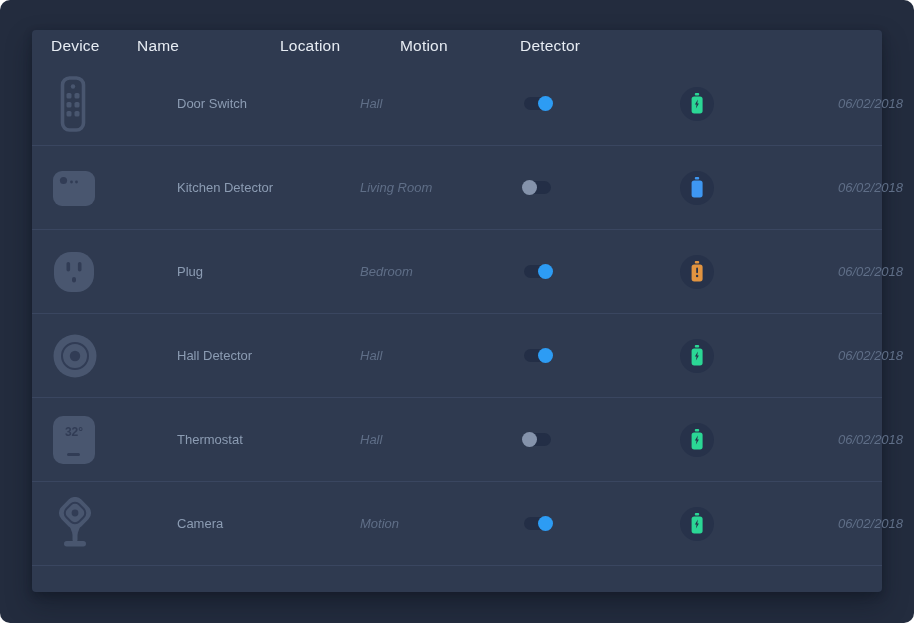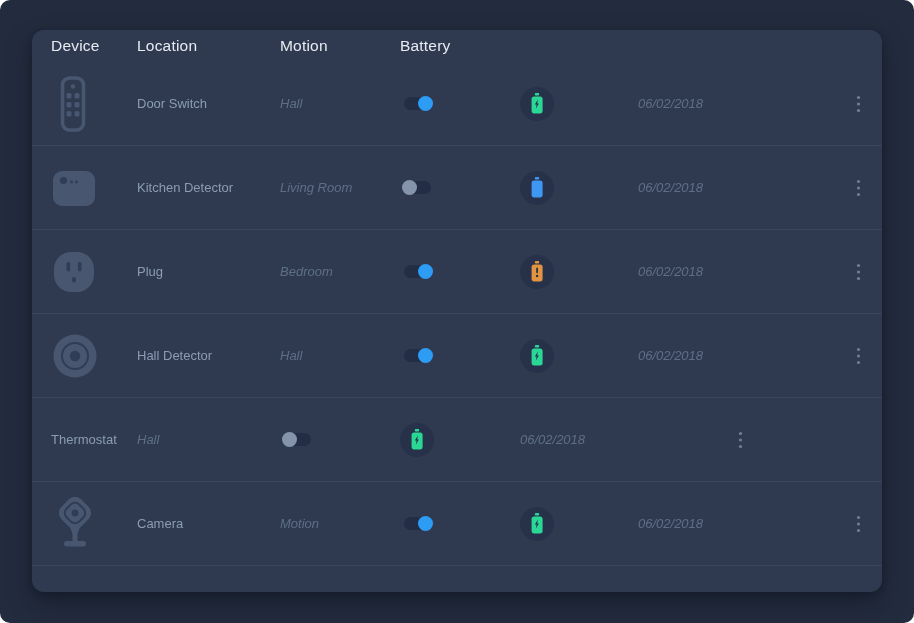--- a/index.html
+++ b/index.html
@@ -8,28 +8,28 @@
     --icon-slate:#49566F; --icon-cut:#313C55; --badge-bg:#27324A;
     --battery-green:#2BD795; --battery-blue:#3E97F2; --battery-orange:#E29440;
     --toggle-track:#232E46; --toggle-on:#2D9CF4; --toggle-off:#8593AB;
     --kebab-dot:#6F7E97;
   }
   *{box-sizing:border-box;margin:0;padding:0;}
   body{background:#ffffff;font-family:"Liberation Sans","DejaVu Sans",sans-serif;}
   .screen{position:relative;width:914px;height:623px;background:var(--outer-bg);
           border-radius:10px;overflow:hidden;}
   .panel{position:absolute;left:32px;top:30px;width:850px;height:562px;
-         background:var(--panel-bg);border-radius:12px;
+         background:var(--panel-bg);border-radius:4px;
          box-shadow:0 12px 26px rgba(10,15,26,.38),0 3px 8px rgba(10,15,26,.3);}
   .table-header,.row{display:grid;
      grid-template-columns:86px 143px 120px 120px 118px 204px 1fr;
      align-items:center;padding-left:19px;padding-right:8px;}
   .table-header{height:32px;}
   .th{color:var(--header-text);font-size:15.5px;letter-spacing:.2px;}
-  .row{height:84px;border-bottom:1px solid var(--divider);}
+  .row{height:84px;border-bottom:1px solid var(--divider);gap:40px;}
   .cell{display:flex;align-items:center;}
   .device-icon{display:inline-flex;margin-left:1px;}
   .name{color:var(--name-text);font-size:13px;}
   .location,.date{color:var(--muted-text);font-size:13px;font-style:italic;}
   .toggle{position:relative;width:27px;height:13px;border-radius:7px;
           background:var(--toggle-track);margin-left:4px;cursor:pointer;flex:0 0 auto;}
   .toggle .knob{position:absolute;top:-1px;width:15px;height:15px;border-radius:50%;}
   .toggle.on .knob{right:-2px;background:var(--toggle-on);}
   .toggle.off .knob{left:-2px;background:var(--toggle-off);}
   .battery-badge{width:34px;height:34px;border-radius:50%;background:var(--badge-bg);
@@ -40,23 +40,24 @@
   .col-actions{justify-content:center;}
   .kebab{display:inline-flex;padding:4px;cursor:pointer;}
 </style>
 </head>
 <body>
 
 <div class="screen">
   <div class="panel">
     <div class="table-header">
       <span class="th">Device</span>
+      <span class="th">Name</span>
       <span class="th">Location</span>
       <span class="th">Motion</span>
-      <span class="th">Battery</span>
+      <span class="th">Detector</span>
       <span class="th"></span>
     </div>
     <div id="table-body">
   <div class="row">
     <div class="cell">
             <span class="device-icon">
               <svg width="42" height="58" viewBox="0 0 42 58">
     <rect x="10.5" y="3" width="21" height="52" rx="7" fill="none" stroke="var(--icon-slate)" stroke-width="3.6"></rect>
     <circle cx="21" cy="11.5" r="2.2" fill="var(--icon-slate)"></circle>
     <g fill="var(--icon-slate)">
@@ -241,20 +242,29 @@
                   <circle cx="2.5" cy="9" r="1.6"></circle>
                   <circle cx="2.5" cy="15.5" r="1.6"></circle>
                 </g>
               </svg>
     </span>
           </div>
   </div>
 
   <div class="row">
     <div class="cell">
+            <span class="device-icon">
+              <svg width="44" height="50" viewBox="0 0 44 50">
+    <rect x="1" y="1" width="42" height="48" rx="10" fill="var(--icon-slate)"></rect>
+    <text x="22" y="21" text-anchor="middle" font-size="12" font-weight="bold" fill="var(--icon-cut)" font-family="Liberation Sans, DejaVu Sans, sans-serif">32°</text>
+    <rect x="15" y="38" width="13" height="3" rx="1.5" fill="var(--icon-cut)"></rect>
+              </svg>
+            </span>
+          </div>
+    <div class="cell">
             <span class="name">Thermostat</span>
           </div>
     <div class="cell">
             <span class="location">Hall</span>
           </div>
     <div class="cell">
             <span class="toggle off">
               <span class="knob"></span>
             </span>
           </div>

